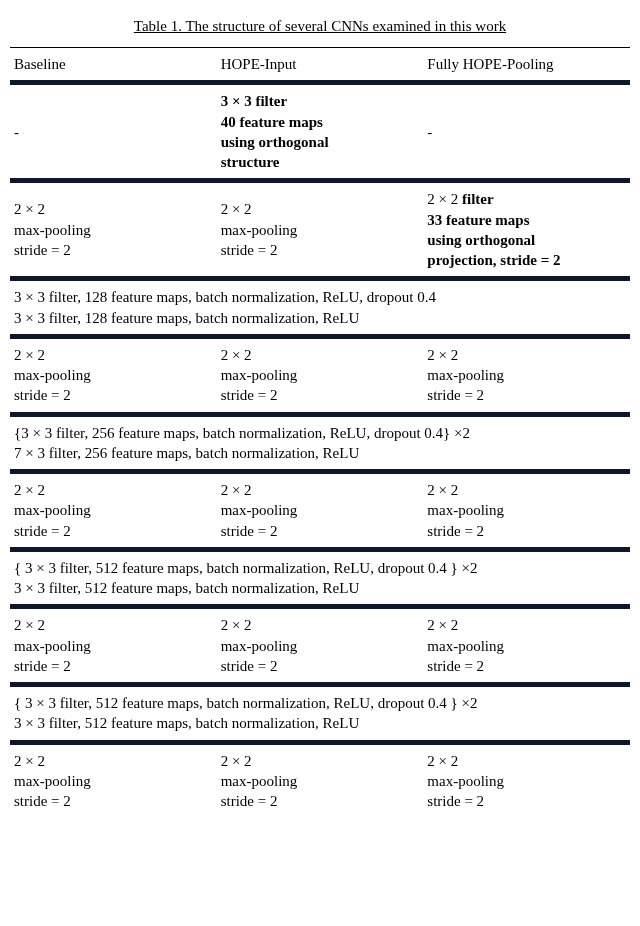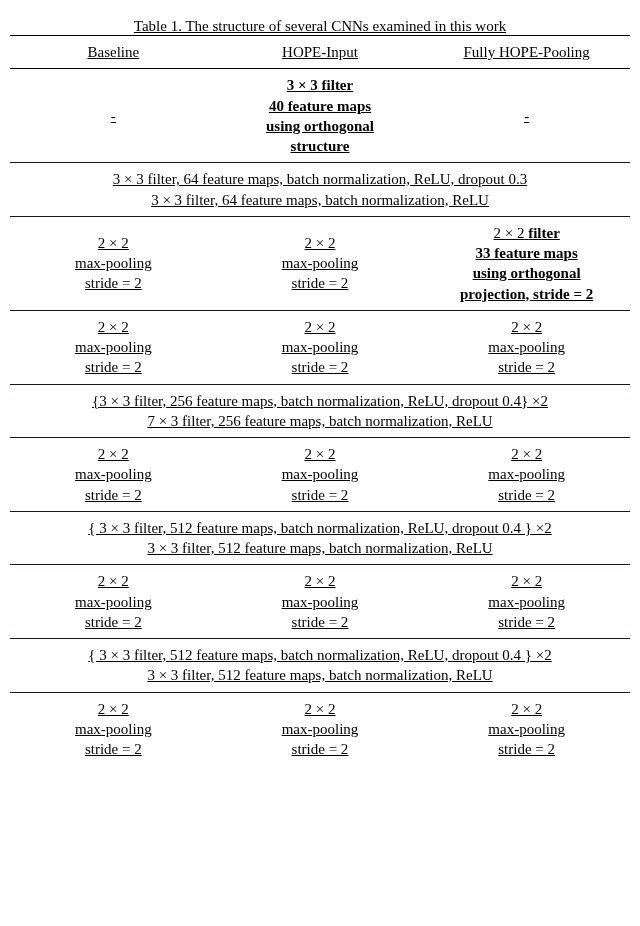--- a/index.html
+++ b/index.html
@@ -7,37 +7,36 @@
   padding:18px 10px;
   font-family:'Times New Roman', Times, serif;
   font-size:15px;
   color:#000;
   background:#fff;
   width:640px;
   box-sizing:border-box;
 }
 .caption{
   text-align:center;
-  margin-bottom:0;
+  margin-bottom:12px;
   font-size:15px;
   text-decoration:underline;
 }
 table{
   border-collapse:collapse;
   width:100%;
 }
 td,th{
-  text-align:center;
+  text-align:left;
   vertical-align:middle;
   padding:6px 4px;
   line-height:1.35;
-  text-decoration:underline;
 }
 .hline td,.hline th{
-  border-top:1px solid #0f172a;
+  border-top:5px solid #0f172a;
 }
 .head th{
   border-top:1px solid #000;
   border-bottom:1px solid #000;
   font-weight:normal;
 }
 .b{font-weight:bold;}
 .col3 td{width:33.3%;}
 tr.last td{border-bottom:1px solid #000;}
 </style>
@@ -56,42 +55,42 @@
   <tr class="hline col3">
     <td>-</td>
     <td>
       <span class="b">3 × 3 filter</span><br>
       <span class="b">40 feature maps</span><br>
       <span class="b">using orthogonal</span><br>
       <span class="b">structure</span>
     </td>
     <td>-</td>
   </tr>
-  <tr class="hline">
-    <td colspan="3">
-      <span>3 × 3 filter, 64 feature maps, batch normalization, ReLU, dropout 0.3</span><br>
-      <span>3 × 3 filter, 64 feature maps, batch normalization, ReLU</span>
-    </td>
-  </tr>
   <tr class="hline col3">
     <td>
       <span>2 × 2</span><br>
       <span>max-pooling</span><br>
       <span>stride = 2</span>
     </td>
     <td>
       <span>2 × 2</span><br>
       <span>max-pooling</span><br>
       <span>stride = 2</span>
     </td>
     <td>
       <span>2 × 2</span> <span class="b">filter</span><br>
       <span class="b">33 feature maps</span><br>
       <span class="b">using orthogonal</span><br>
       <span class="b">projection, stride = 2</span>
+    </td>
+  </tr>
+  <tr class="hline">
+    <td colspan="3">
+      <span>3 × 3 filter, 128 feature maps, batch normalization, ReLU, dropout 0.4</span><br>
+      <span>3 × 3 filter, 128 feature maps, batch normalization, ReLU</span>
     </td>
   </tr>
   <tr class="hline col3">
     <td>
       <span>2 × 2</span><br>
       <span>max-pooling</span><br>
       <span>stride = 2</span>
     </td>
     <td>
       <span>2 × 2</span><br>

